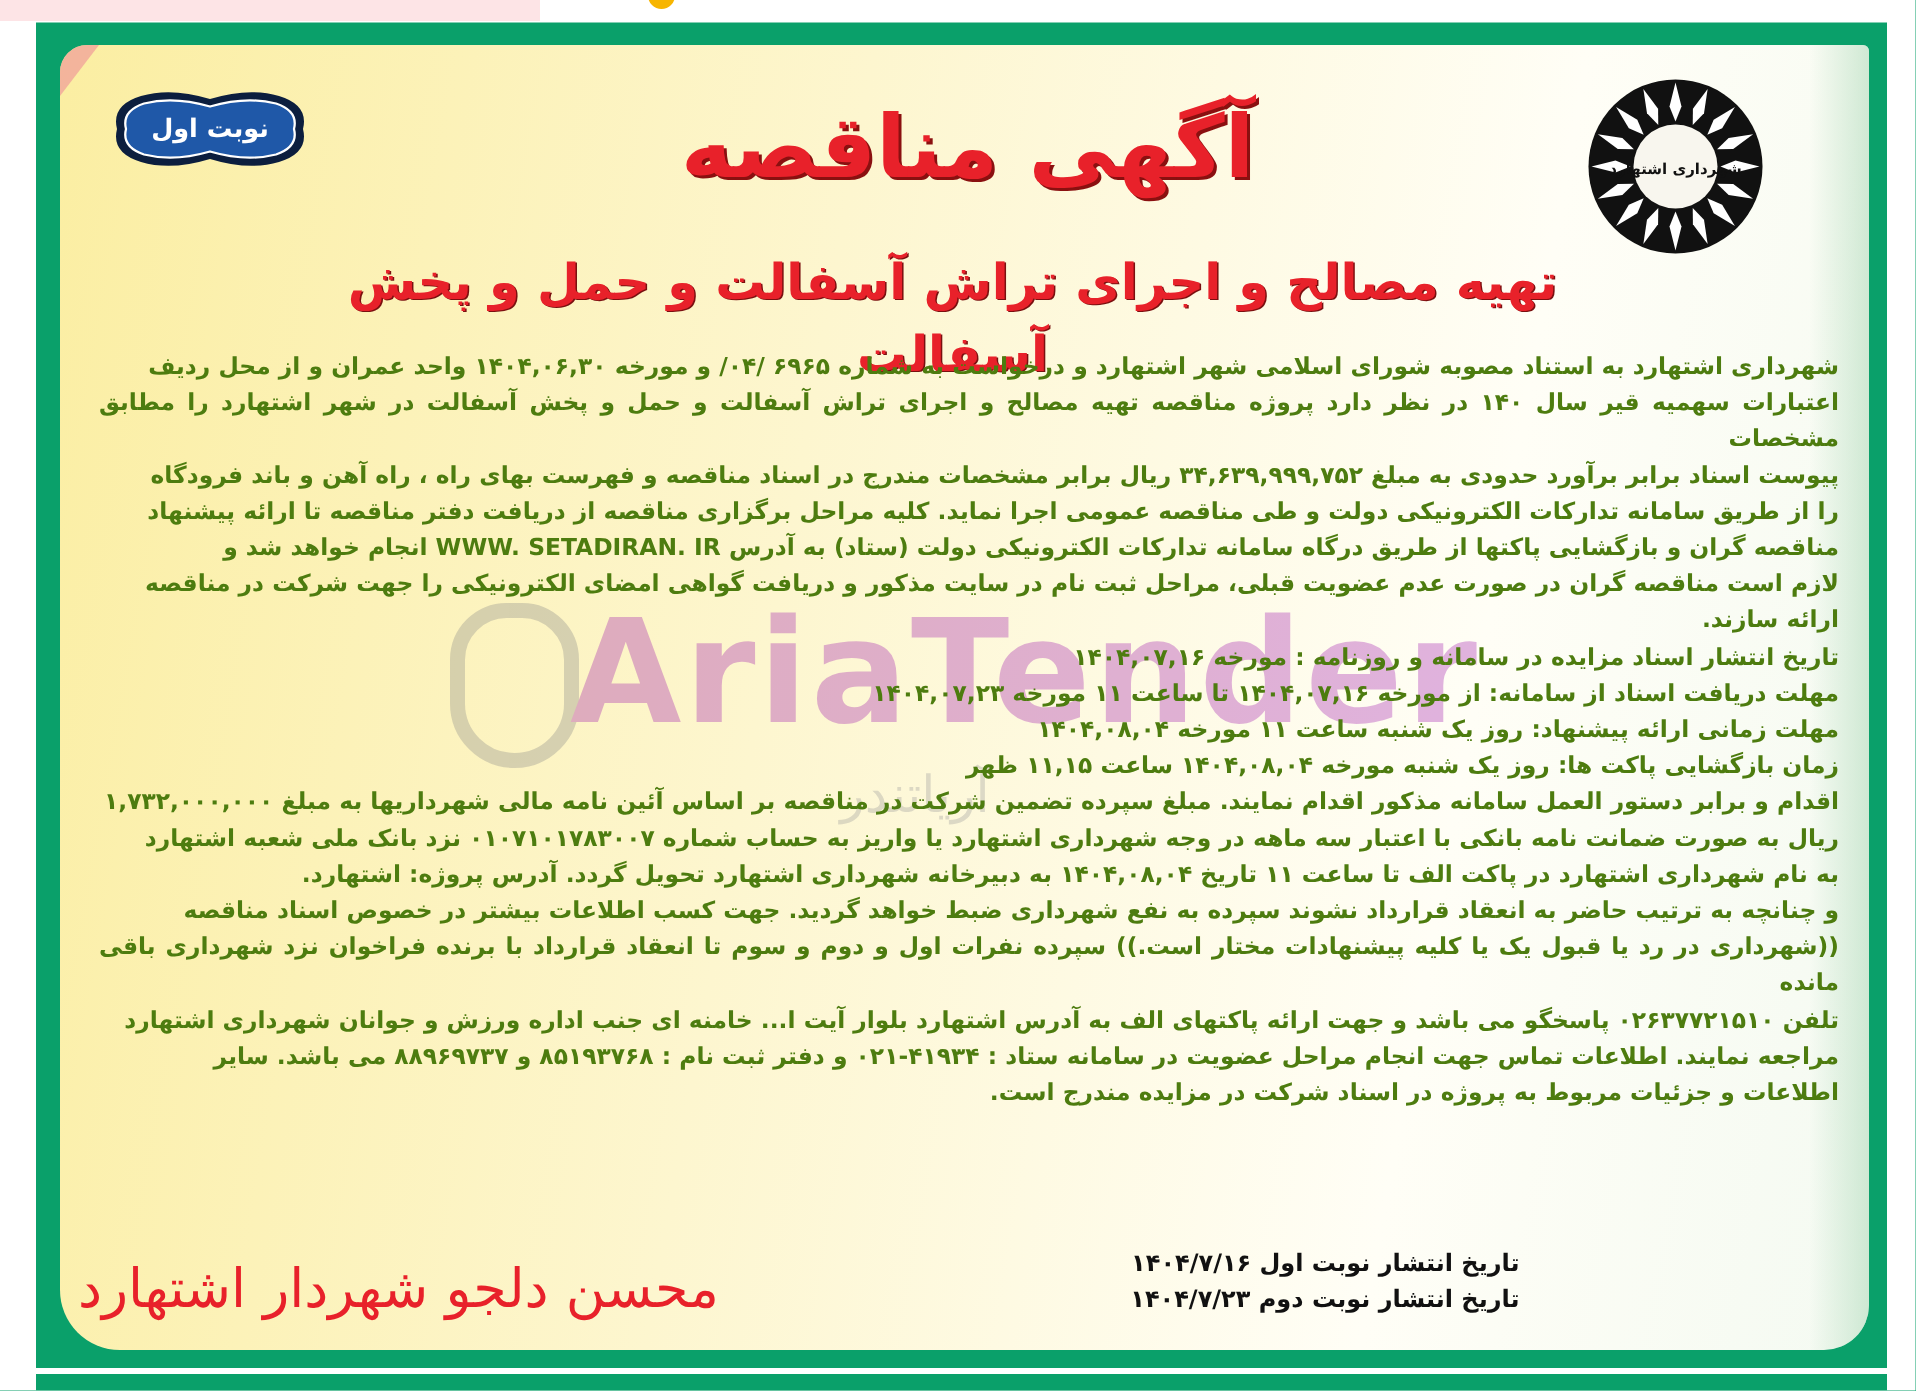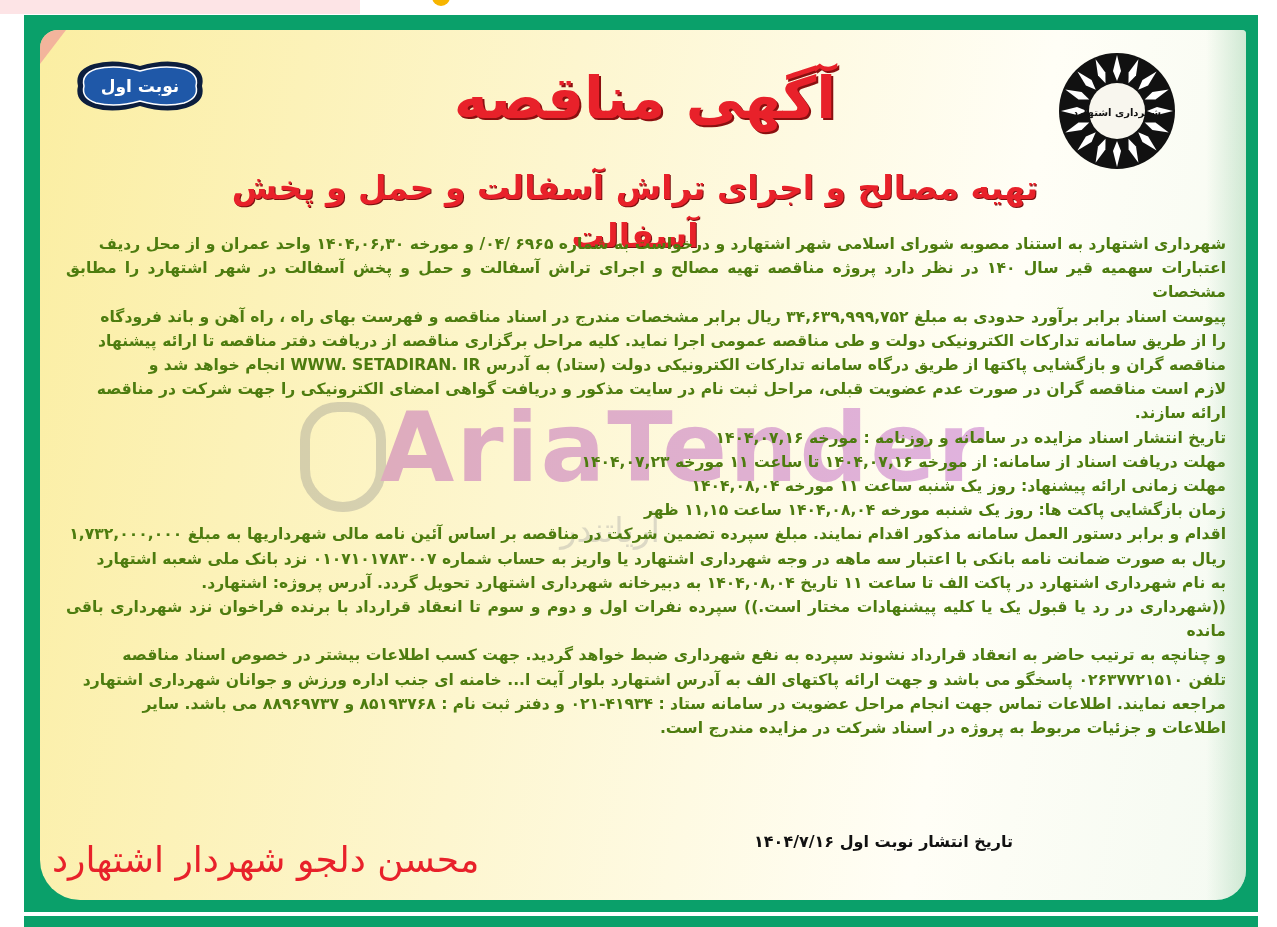--- a/index.html
+++ b/index.html
@@ -169,25 +169,26 @@
     <span class="line">مهلت دریافت اسناد از سامانه: از مورخه ۱۴۰۴,۰۷,۱۶ تا ساعت ۱۱ مورخه ۱۴۰۴,۰۷,۲۳</span>
     <span class="line">مهلت زمانی ارائه پیشنهاد: روز یک شنبه ساعت ۱۱ مورخه ۱۴۰۴,۰۸,۰۴</span>
     <span class="line">زمان بازگشایی پاکت ها: روز یک شنبه مورخه ۱۴۰۴,۰۸,۰۴ ساعت ۱۱,۱۵ ظهر</span>
   </p>
   <p>
     <span class="line">اقدام و برابر دستور العمل سامانه مذکور اقدام نمایند. مبلغ سپرده تضمین شرکت در مناقصه بر اساس آئین نامه مالی شهرداریها به مبلغ ۱,۷۳۲,۰۰۰,۰۰۰</span>
     <span class="line">ریال به صورت ضمانت نامه بانکی با اعتبار سه ماهه در وجه شهرداری اشتهارد یا واریز به حساب شماره ۰۱۰۷۱۰۱۷۸۳۰۰۷ نزد بانک ملی شعبه اشتهارد</span>
     <span class="line">به نام شهرداری اشتهارد در پاکت الف تا ساعت ۱۱ تاریخ ۱۴۰۴,۰۸,۰۴ به دبیرخانه شهرداری اشتهارد تحویل گردد. آدرس پروژه: اشتهارد.</span>
   </p>
   <p>
+    <span class="line">و چنانچه به ترتیب حاضر به انعقاد قرارداد نشوند سپرده به نفع شهرداری ضبط خواهد گردید. جهت کسب اطلاعات بیشتر در خصوص اسناد مناقصه</span>
     <span class="line">((شهرداری در رد یا قبول یک یا کلیه پیشنهادات مختار است.)) سپرده نفرات اول و دوم و سوم تا انعقاد قرارداد با برنده فراخوان نزد شهرداری باقی مانده</span>
-    <span class="line">و چنانچه به ترتیب حاضر به انعقاد قرارداد نشوند سپرده به نفع شهرداری ضبط خواهد گردید. جهت کسب اطلاعات بیشتر در خصوص اسناد مناقصه</span>
     <span class="line">تلفن ۰۲۶۳۷۷۲۱۵۱۰ پاسخگو می باشد و جهت ارائه پاکتهای الف به آدرس اشتهارد بلوار آیت ا... خامنه ای جنب اداره ورزش و جوانان شهرداری اشتهارد</span>
     <span class="line">مراجعه نمایند. اطلاعات تماس جهت انجام مراحل عضویت در سامانه ستاد : ۴۱۹۳۴-۰۲۱ و دفتر ثبت نام : ۸۵۱۹۳۷۶۸ و ۸۸۹۶۹۷۳۷ می باشد. سایر</span>
     <span class="line">اطلاعات و جزئیات مربوط به پروژه در اسناد شرکت در مزایده مندرج است.</span>
   </p>
 </div>
 
 <div class="pub-dates">
   <div>تاریخ انتشار نوبت اول ۱۴۰۴/۷/۱۶</div>
+  <div>تاریخ انتشار نوبت دوم ۱۴۰۴/۷/۲۳</div>
 </div>
 
 <div class="signature">محسن دلجو شهردار اشتهارد</div>
 
 </body></html>

